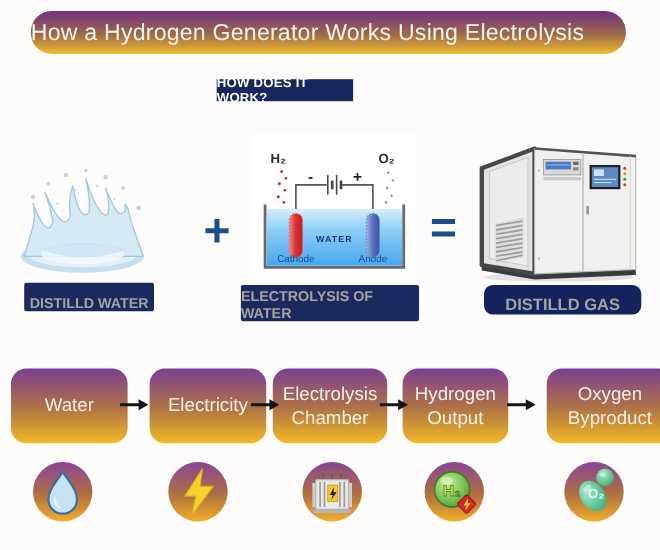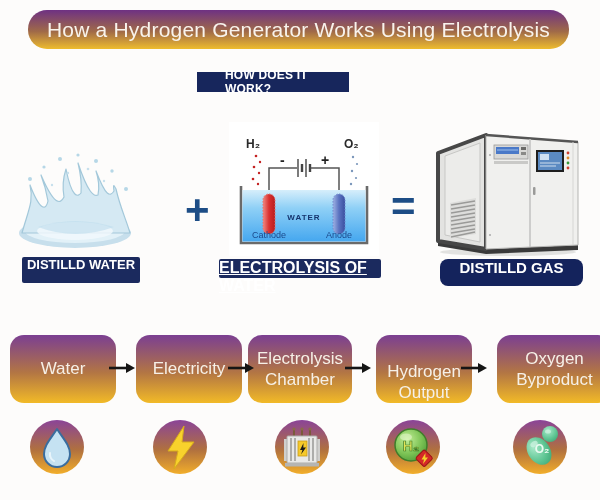--- a/index.html
+++ b/index.html
@@ -2,52 +2,52 @@
 <html><head>
 <meta charset="utf-8">
 <style>
   html,body{margin:0;padding:0;}
   body{background:#e9e9e9;font-family:"Liberation Sans","DejaVu Sans",sans-serif;}
   .stage{position:relative;width:600px;height:500px;background:#fdfcfb;overflow:hidden;margin:0 auto;}
 
   
   .title-banner{position:absolute;left:28px;top:10px;width:541px;height:39px;border-radius:19px;
     background:linear-gradient(180deg,#6e3183 0%,#a06a48 55%,#eebc2e 100%);
+    display:flex;align-items:center;justify-content:flex-start;}
+  .title-banner span{color:#f8f3ec;font-size:21px;font-weight:500;letter-spacing:.2px;}
+
+  
+  .badge{position:absolute;left:197px;top:72px;width:124px;height:20px;background:#17265c;
     display:flex;align-items:center;justify-content:center;}
-  .title-banner span{color:#f8f3ec;font-size:21px;font-weight:500;letter-spacing:.2px;}
-
-  
-  .badge{position:absolute;left:197px;top:72px;width:124px;height:20px;background:#17265c;
-    display:flex;align-items:center;justify-content:center;padding-left:28px;}
   .badge span{color:#fff;font-size:12px;font-weight:bold;letter-spacing:.2px;}
 
   
   .splash{position:absolute;left:8px;top:145px;width:135px;height:108px;}
   .op{position:absolute;color:#1d4d86;font-weight:bold;line-height:1;}
   .op-plus{left:185px;top:189px;font-size:42px;}
   .op-eq{left:391px;top:186px;font-size:42px;}
   .cell-panel{position:absolute;left:229px;top:122px;width:150px;height:134px;background:#ffffff;}
   .machine{position:absolute;left:430px;top:125px;width:152px;height:132px;}
 
   
-  .cap{position:absolute;background:#1b2a5e;color:#ffffff;font-weight:bold;
-    display:flex;align-items:flex-start;justify-content:center;}
+  .cap{position:absolute;background:#1b2a5e;color:#a3a3a3;font-weight:bold;
+    display:flex;align-items:flex-end;justify-content:center;}
   .cap-water{left:22px;top:257px;width:118px;height:26px;font-size:13px;border-radius:2px;}
-  .cap-cell{left:219px;top:259px;width:162px;height:19px;font-size:16px;border-radius:2px;text-decoration:underline;}
+  .cap-cell{left:219px;top:259px;width:162px;height:33px;font-size:13px;border-radius:2px;}
   .cap-gas{left:440px;top:259px;width:143px;height:27px;font-size:15px;border-radius:8px;background:#14235c;}
 
   
   .flow-box{position:absolute;top:335px;height:68px;border-radius:14px;
     background:linear-gradient(180deg,#7b3f92 0%,#b27544 55%,#f2ba27 100%);
     color:#f6f0e7;display:flex;align-items:center;justify-content:center;text-align:center;
     font-size:17px;line-height:1.25;padding:0 7px;box-sizing:border-box;overflow-wrap:anywhere;}
   .fb1{left:10px;width:106px;}
   .fb2{left:136px;width:106px;}
   .fb3{left:248px;width:104px;justify-content:flex-end;}
-  .fb4{left:376px;width:96px;align-items:flex-end;}
+  .fb4{left:366px;width:96px;}
   .fb5{left:497px;width:115px;}
   .flow-arrow{position:absolute;top:362px;width:26px;height:12px;}
   .fa1{left:109px;} .fa2{left:228px;} .fa3{left:345px;} .fa4{left:461px;}
 
   
   .icon-circle{position:absolute;top:420px;width:54px;height:54px;border-radius:50%;
     background:linear-gradient(180deg,#8a4498 0%,#b0703f 55%,#f2ae2a 100%);
     display:flex;align-items:center;justify-content:center;}
   .ic1{left:30px;} .ic2{left:153px;} .ic3{left:275px;} .ic4{left:386px;} .ic5{left:513px;}
 

